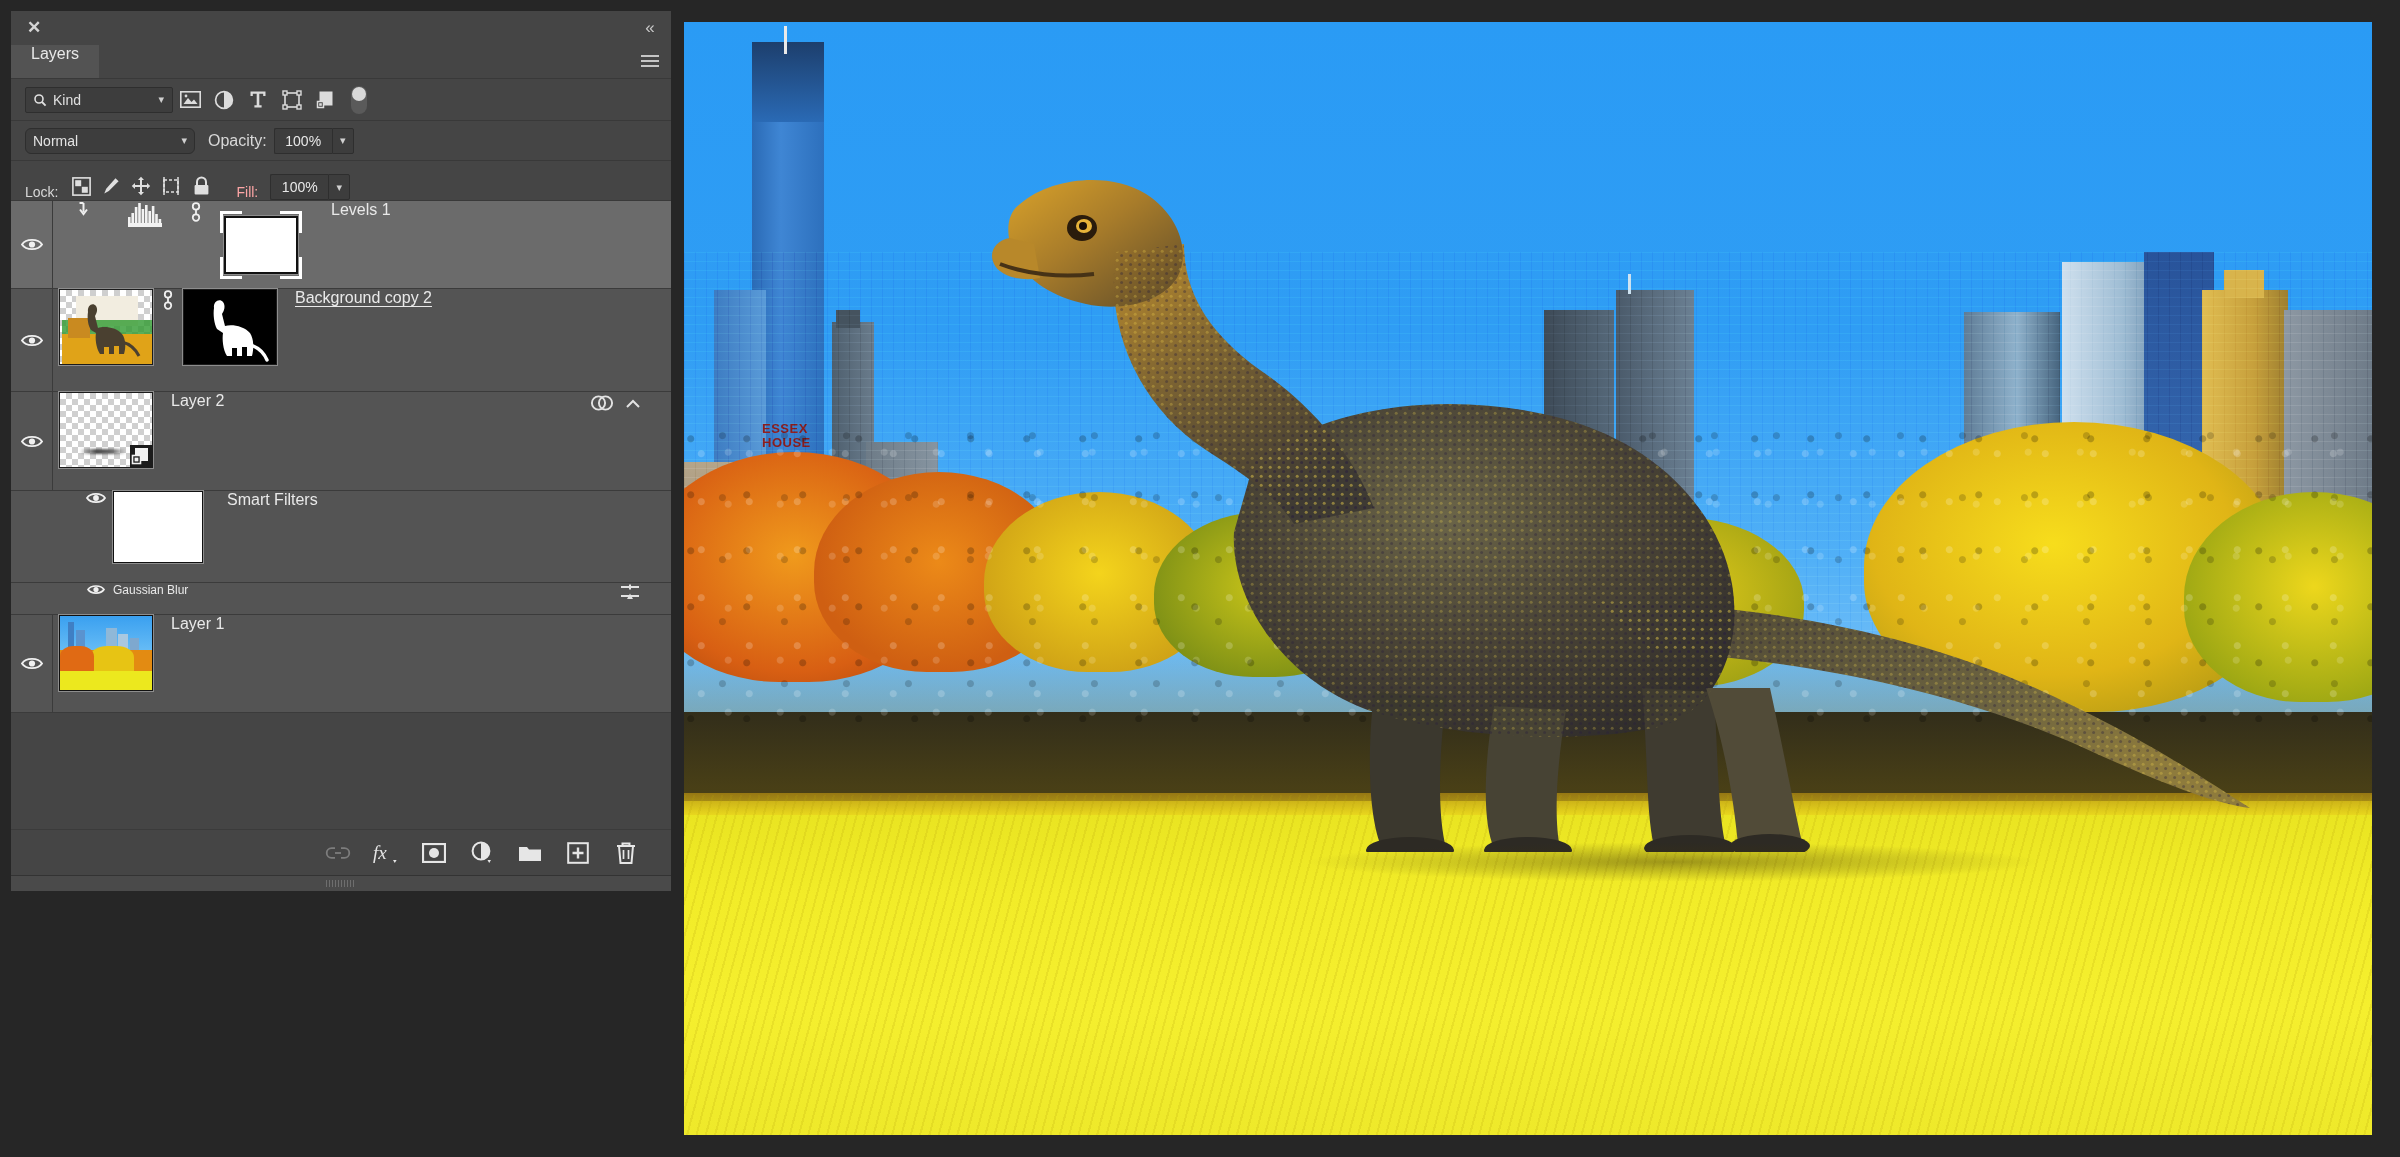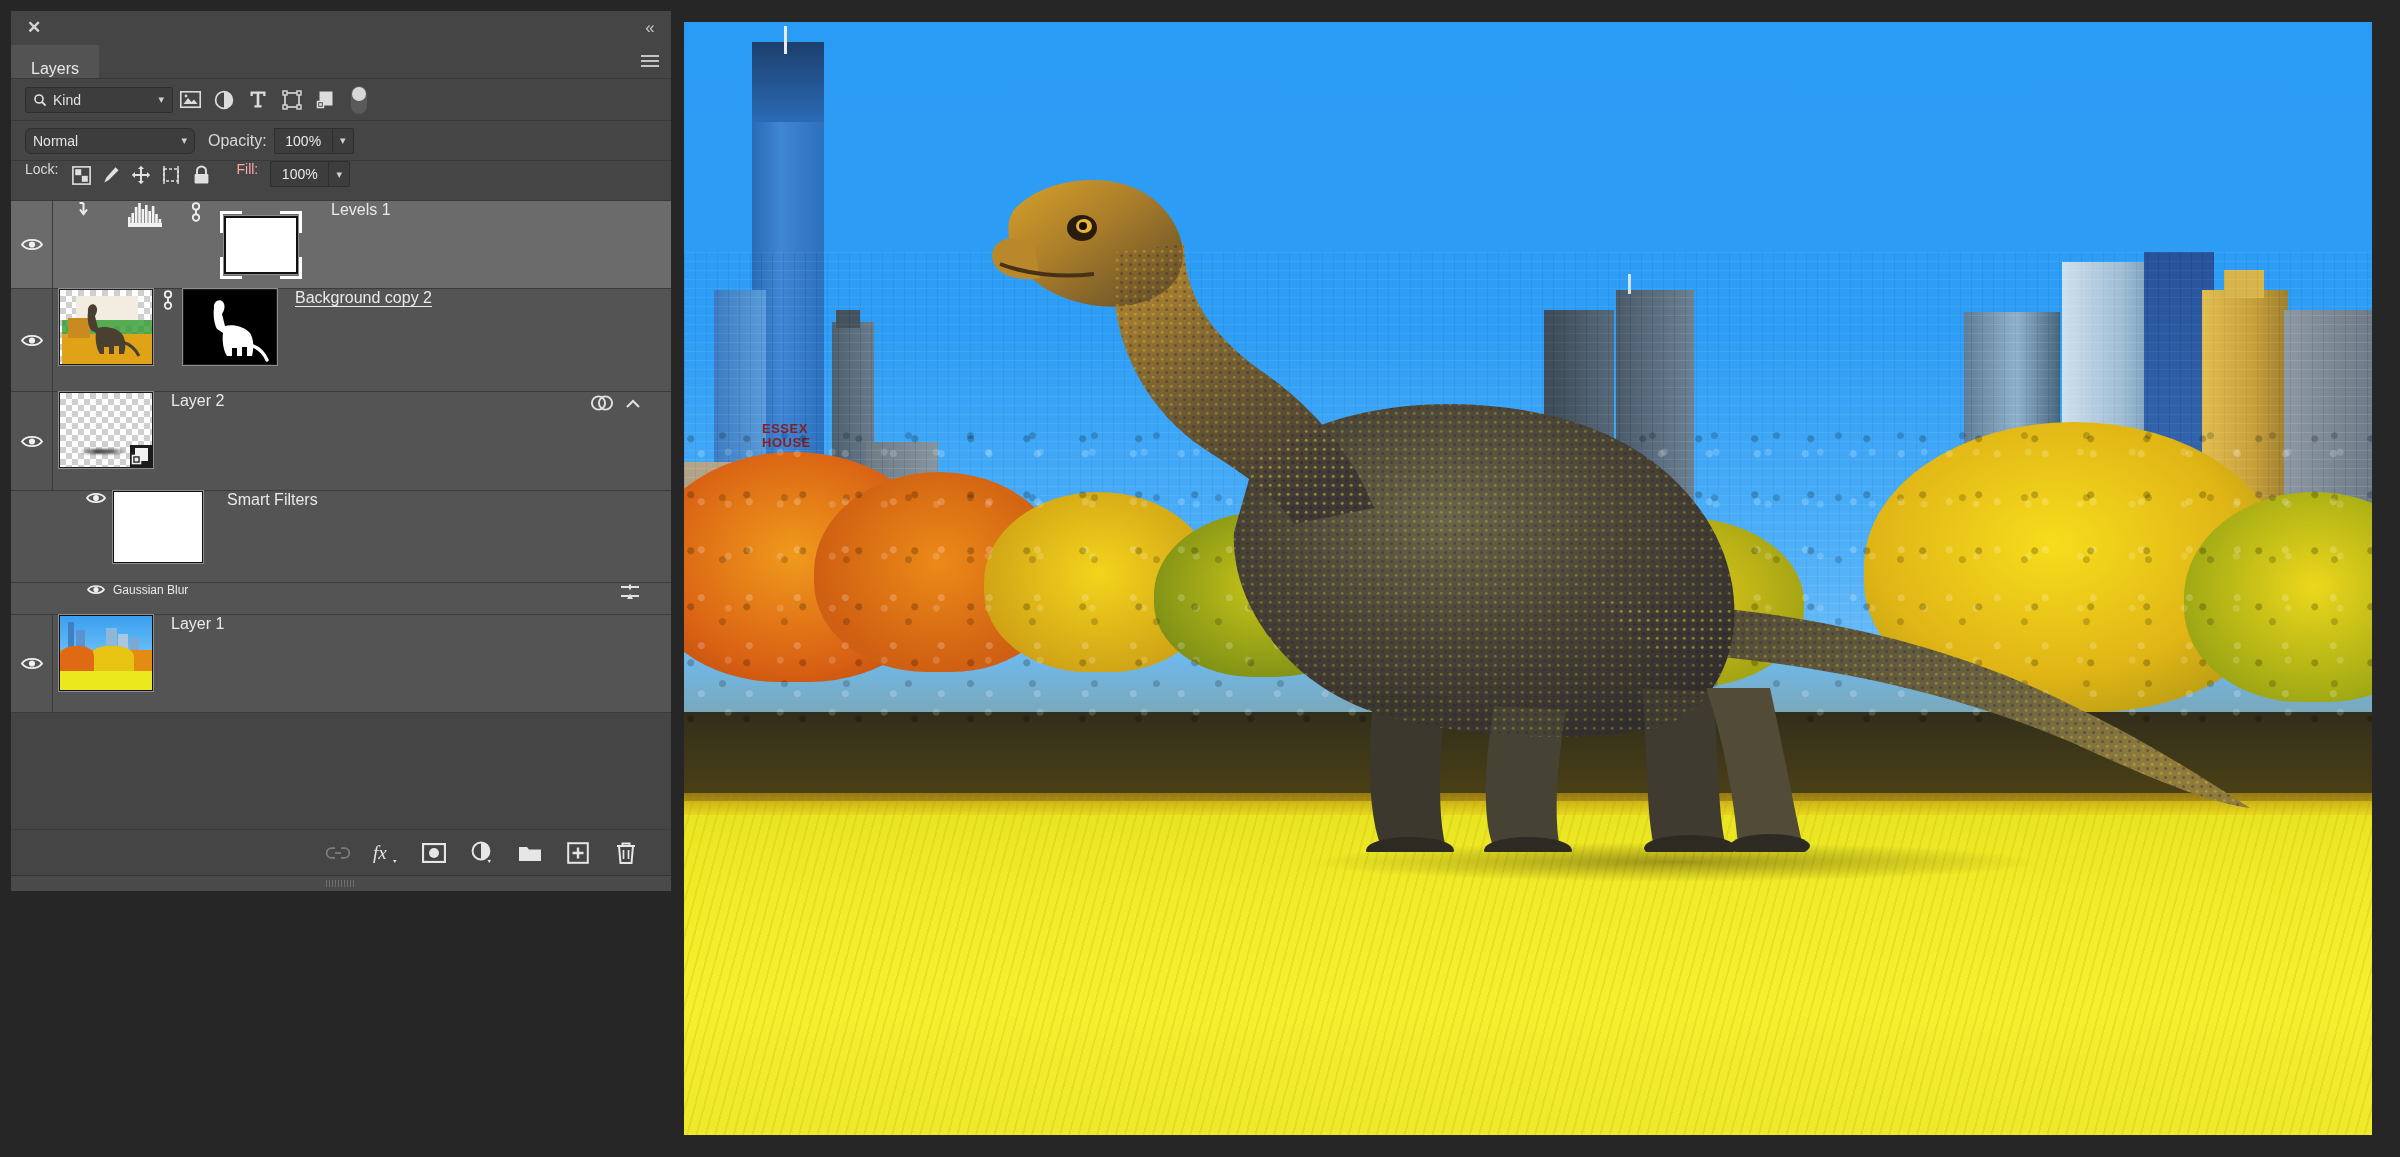--- a/index.html
+++ b/index.html
@@ -33,21 +33,21 @@
     font-size: 17px; line-height: 20px; text-align: center;
     cursor: pointer; letter-spacing: -2px;
   }
   .tab-strip {
     height: 34px; flex: 0 0 34px; background: #454545;
     display: flex; align-items: stretch; position: relative;
     border-bottom: 1px solid #393939;
   }
   .tab {
     background: #535353; color: #e8e8e8;
-    padding: 0 20px; display: flex; align-items: flex-end;
+    padding: 0 20px; display: flex; align-items: flex-start;
     font-size: 16px; cursor: pointer;
   }
   .panel-menu {
     position: absolute; right: 12px; top: 10px;
     width: 18px; height: 14px; cursor: pointer;
   }
   .panel-menu i {
     display: block; height: 2px; background: #c5c5c5; margin-bottom: 3px;
   }
 
@@ -100,21 +100,21 @@
   .num-stepper {
     width: 22px; height: 26px; background: #3d3d3d;
     border: 1px solid #2e2e2e; border-radius: 0 2px 2px 0;
     display: flex; align-items: center; justify-content: center;
     color: #d0d0d0; font-size: 11px; cursor: pointer;
   }
 
   
   .lock-row {
     height: 40px; flex: 0 0 40px; background: #454545;
-    display: flex; align-items: flex-start; padding: 0 14px;
+    display: flex; align-items: flex-end; padding: 0 14px;
     border-bottom: 1px solid #393939;
   }
   .lock-label { color: #d8d8d8; font-size: 14px; margin-right: 8px; }
   .lic {
     width: 30px; height: 28px; display: flex; align-items: center;
     justify-content: center; cursor: pointer; color: #e0e0e0;
   }
   .fill-label { color: #fca5a5; font-size: 14px; margin-left: 20px; margin-right: 12px; }
 
   

